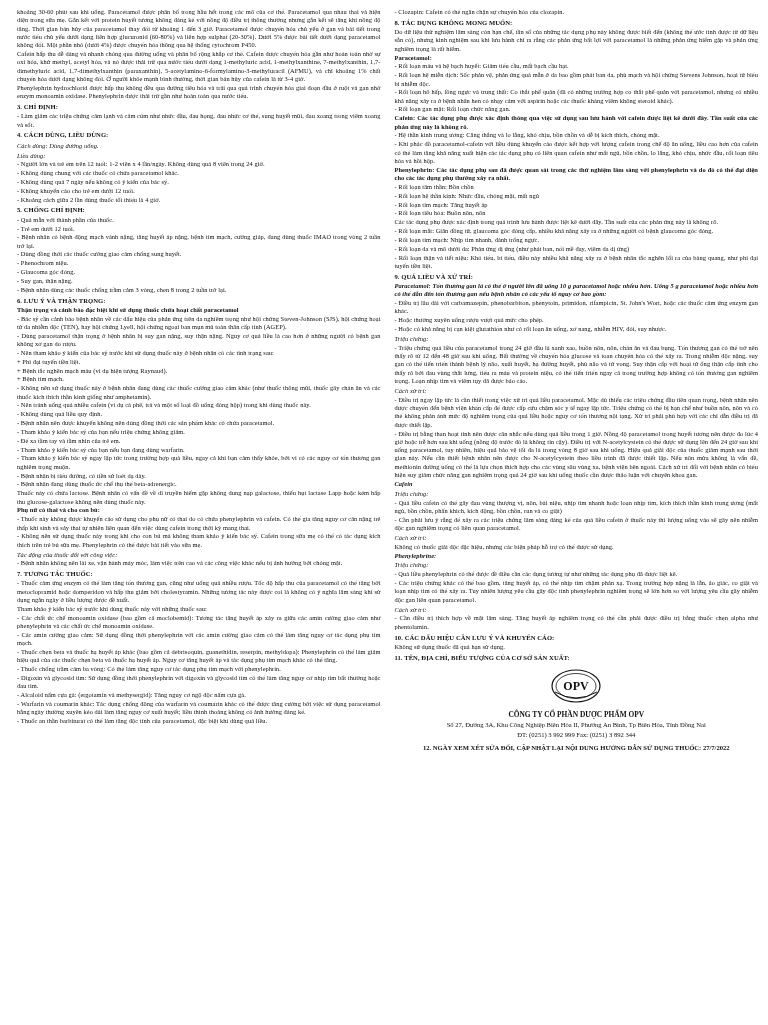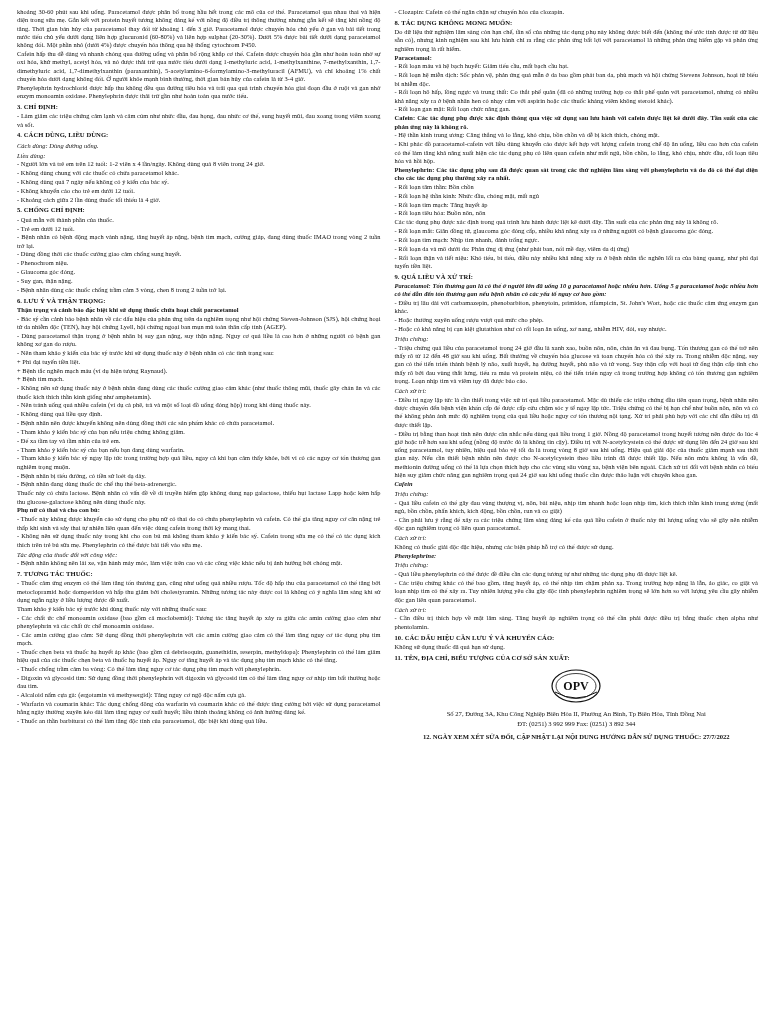--- a/index.html
+++ b/index.html
@@ -209,19 +209,20 @@
           <div class="logo-wrap">
             <div class="logo">
               <svg viewBox="0 0 54 40" width="54" height="40">
                 <ellipse cx="27" cy="18" rx="24" ry="16" fill="none" stroke="#111" stroke-width="1.2"></ellipse>
                 <ellipse cx="27" cy="18" rx="20" ry="12.5" fill="none" stroke="#111" stroke-width="0.8"></ellipse>
                 <path d="M6 24 Q27 36 48 24" fill="none" stroke="#111" stroke-width="1"></path>
                 <text x="27" y="22" font-family="Liberation Serif, serif" font-size="12" font-weight="bold" text-anchor="middle" fill="#111">OPV</text>
               </svg>
             </div>
           </div>
+          <div class="company">CÔNG TY CỔ PHẦN DƯỢC PHẨM OPV</div>
           <div class="addr">Số 27, Đường 3A, Khu Công Nghiệp Biên Hòa II, Phường An Bình, Tp Biên Hòa, Tỉnh Đồng Nai</div>
           <div class="addr">ĐT: (0251) 3 992 999    Fax: (0251) 3 892 344</div>
           <div class="lastline">12. NGÀY XEM XÉT SỬA ĐỔI, CẬP NHẬT LẠI NỘI DUNG HƯỚNG DẪN SỬ DỤNG THUỐC: 27/7/2022</div>
         </div>
       </div>
   </div>
 </div>
 
 </body></html>

